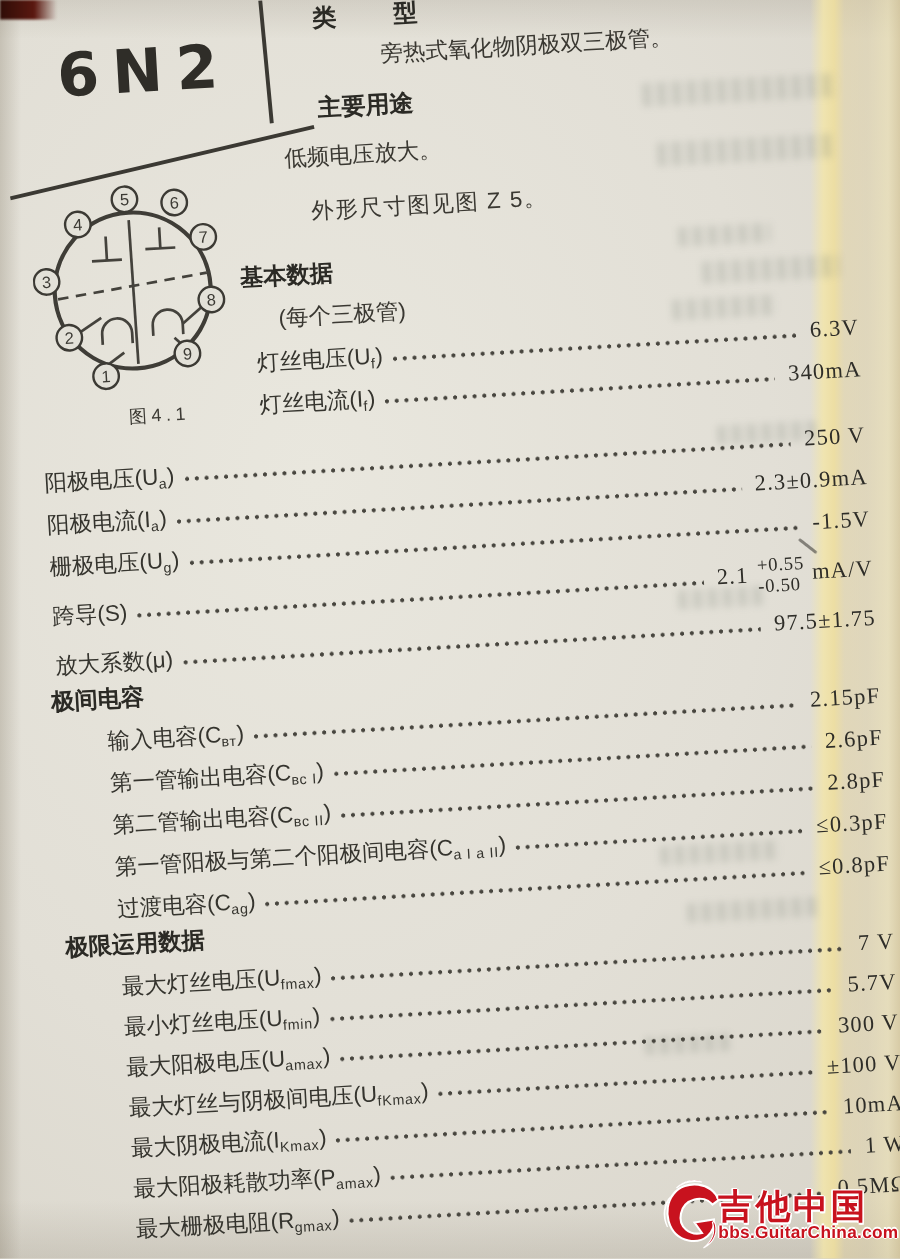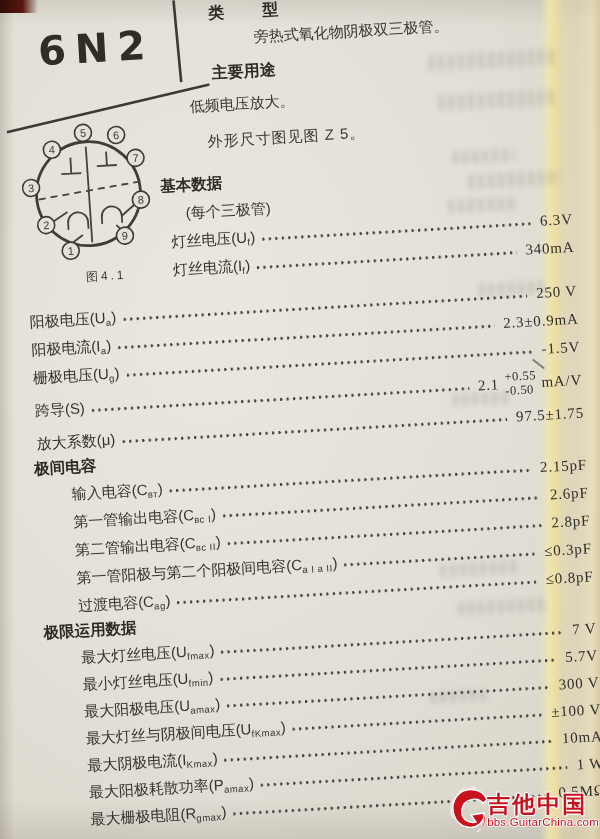--- a/index.html
+++ b/index.html
@@ -69,21 +69,21 @@
   .val{white-space:nowrap;font-family:"Liberation Serif","DejaVu Serif",serif;
     font-size:15px;letter-spacing:.8px;color:#2e2d28;display:inline-flex;align-items:center;}
   .val .stack{display:inline-flex;flex-direction:column;font-size:12.5px;line-height:1.15;
     margin:0 5px 0 6px;letter-spacing:.5px;}
   .val .unit{font-size:15px;}
 
   .watermark{position:absolute;right:1px;bottom:3px;display:flex;align-items:center;z-index:9;}
   .wm-text{display:flex;flex-direction:column;margin-left:-6px;}
   .wm-title{font-size:23px;font-weight:700;color:#c8121e;letter-spacing:2px;line-height:24px;
     text-shadow:-1px 0 #fff,1px 0 #fff,0 -1px #fff,0 1px #fff,1px 1px #fff,-1px -1px #fff;}
-  .wm-url{font-size:11.5px;font-weight:400;color:#c8121e;letter-spacing:.2px;line-height:13px;
+  .wm-url{font-size:11.5px;font-weight:700;color:#c8121e;letter-spacing:.2px;line-height:13px;
     text-shadow:-1px 0 #fff,1px 0 #fff,0 -1px #fff,0 1px #fff;}
 </style>
 </head>
 <body>
 
 <div class="corner-dark"></div>
 <div class="pen-mark"></div>
 <div class="ghost" style="left:428px;top:52px;width:130px;height:16px;"></div>
 <div class="ghost" style="left:438px;top:92px;width:118px;height:16px;"></div>
 <div class="ghost" style="left:452px;top:150px;width:62px;height:13px;"></div>

